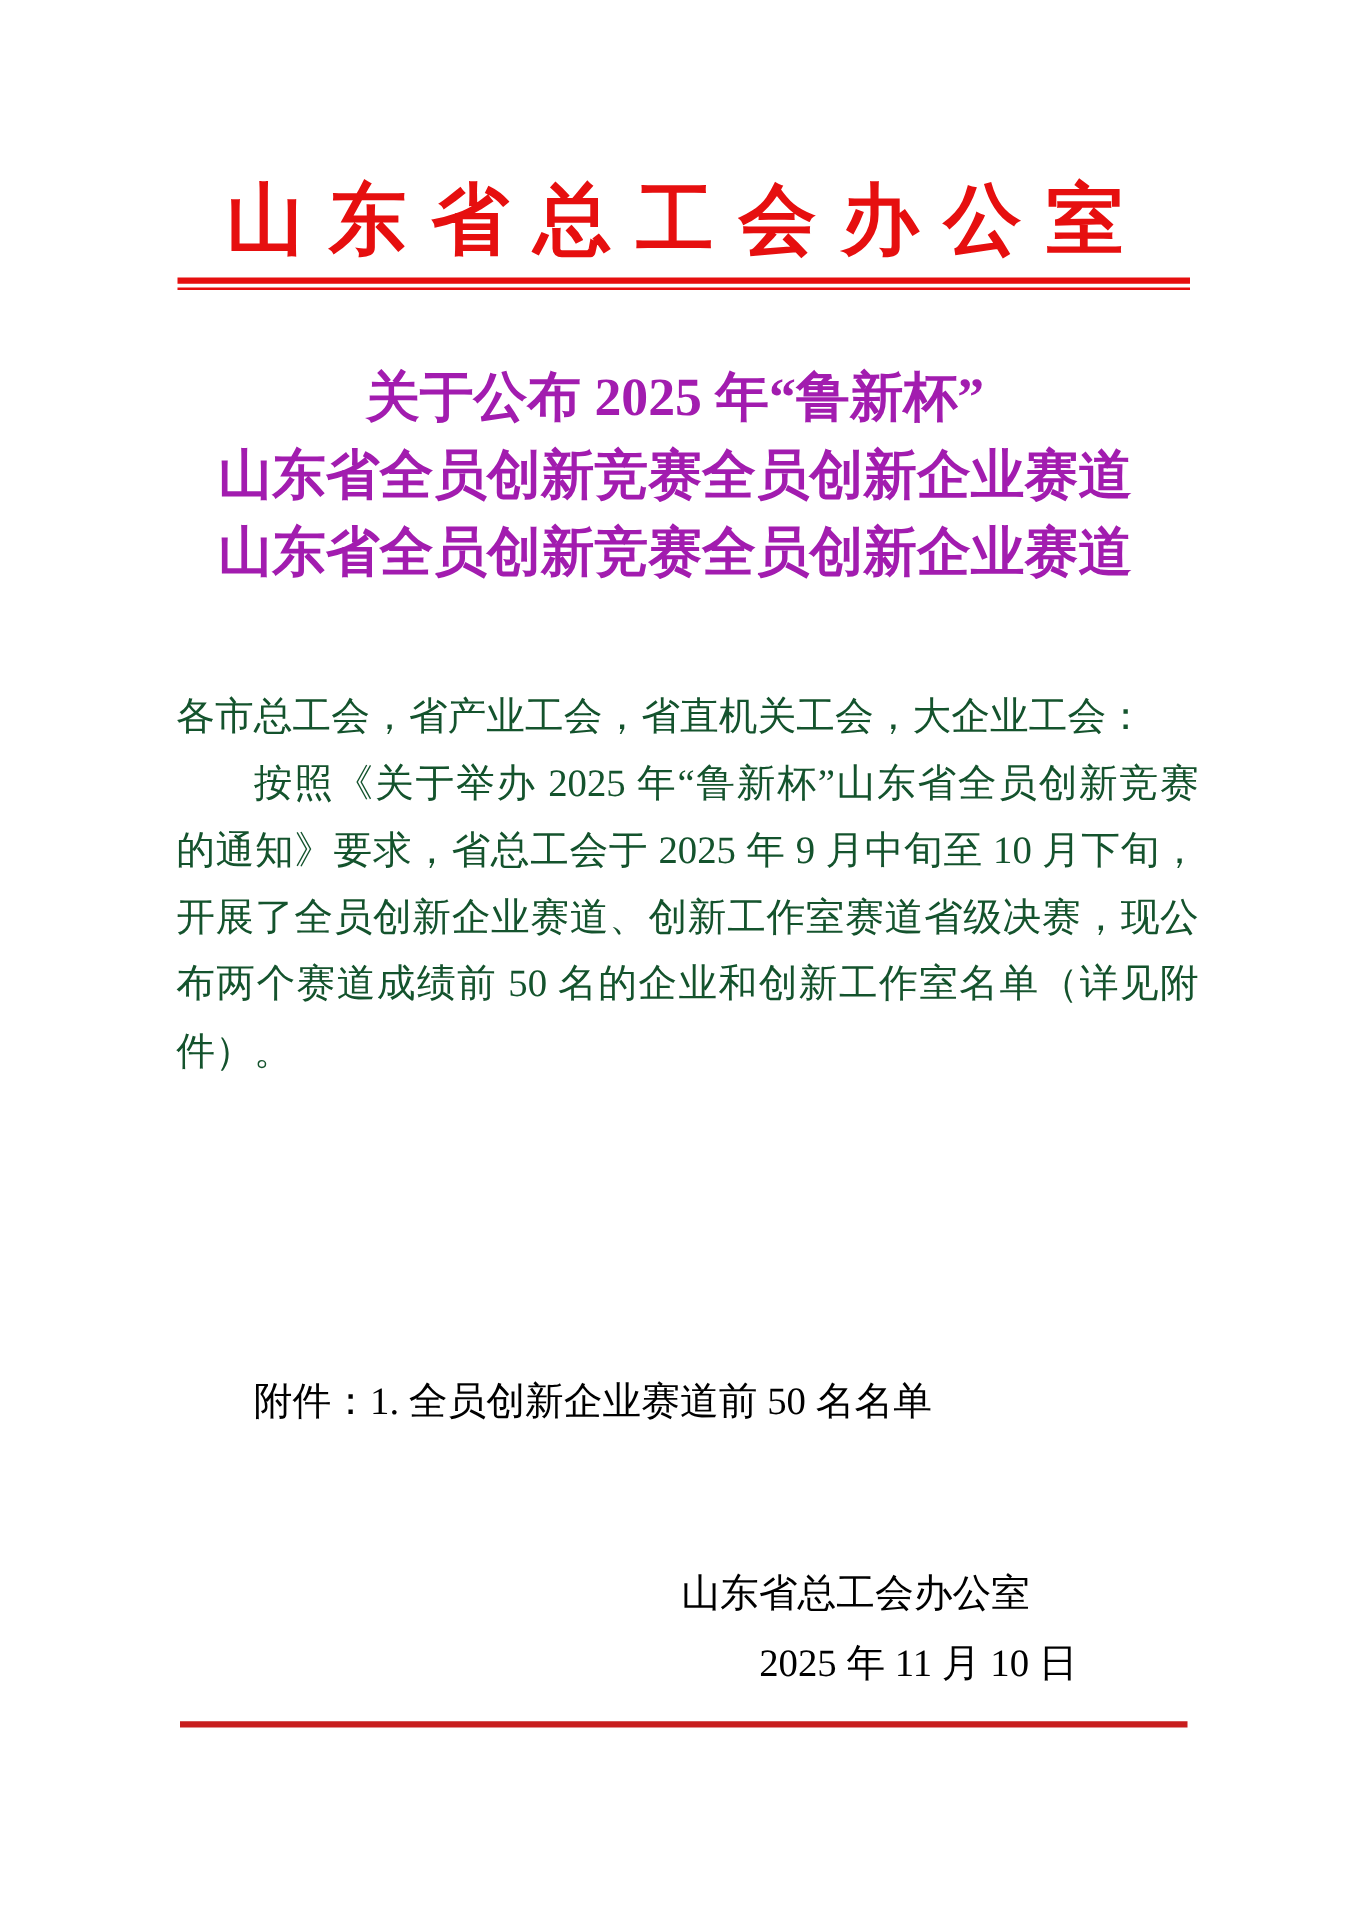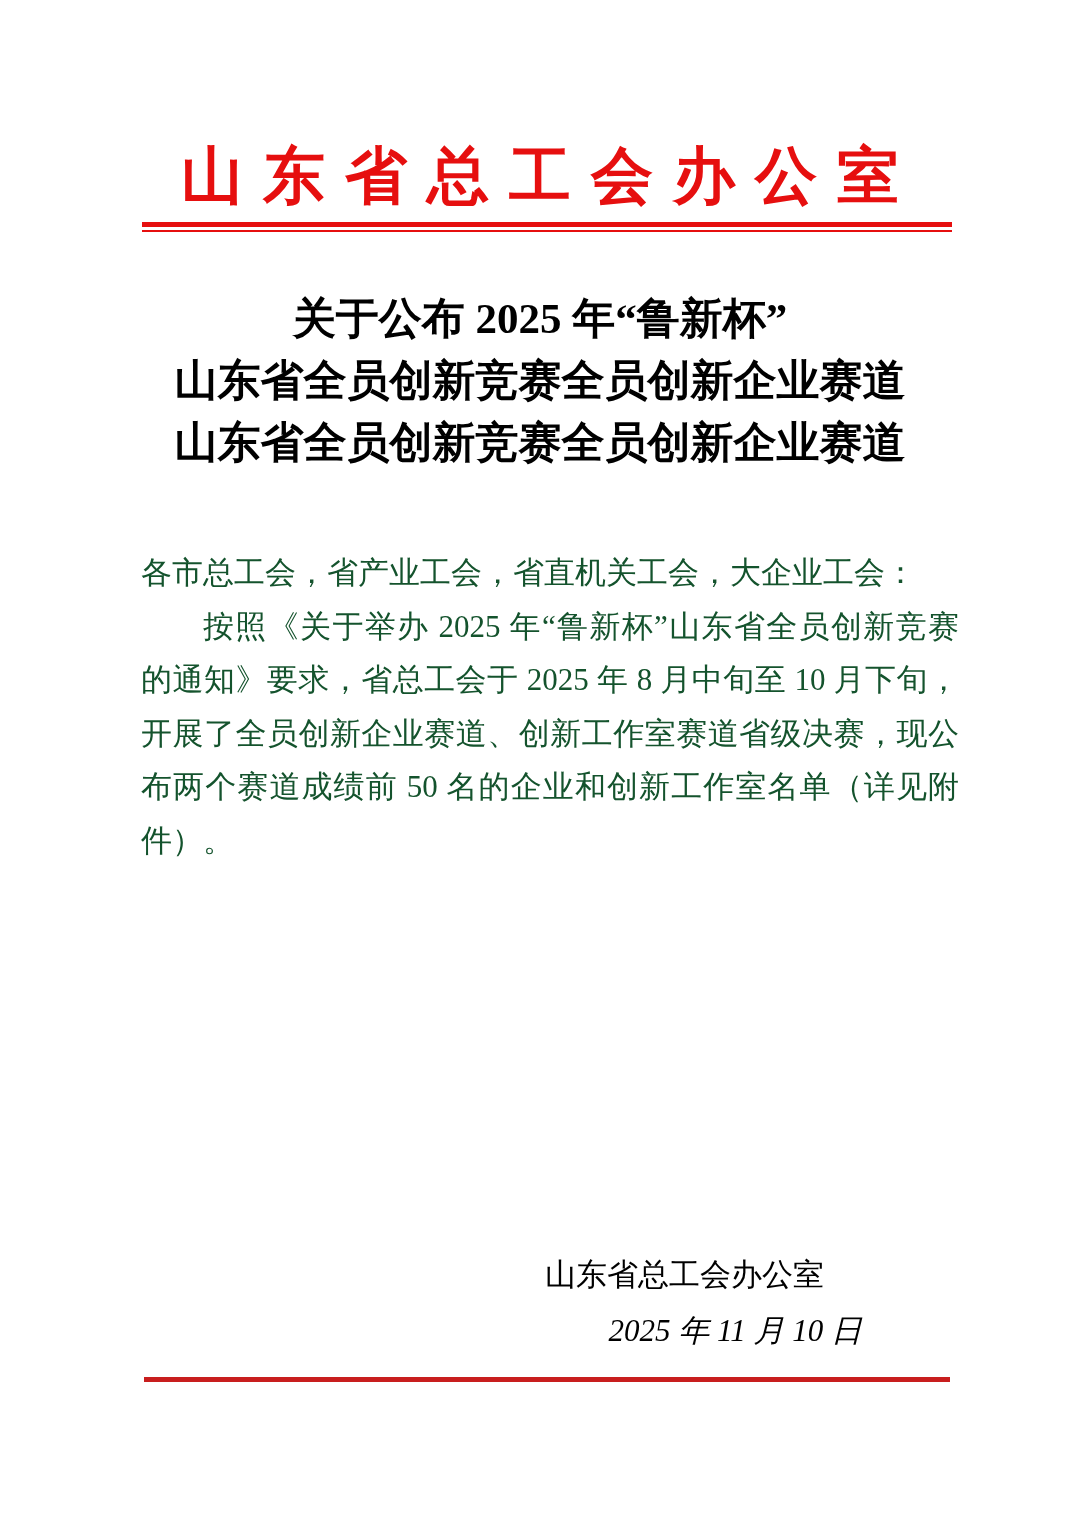--- a/index.html
+++ b/index.html
@@ -37,21 +37,21 @@
 
   .doc-title {
     position: absolute;
     top: 288px;
     left: 0;
     width: 1080px;
     text-align: center;
     font-size: 43px;
     line-height: 62px;
     font-weight: bold;
-    color: #000000;
+    color: #a21caf;
   }
 
   .body-text {
     position: absolute;
     top: 546px;
     left: 141px;
     width: 818px;
     font-size: 31px;
     line-height: 53.5px;
     text-align: justify;
@@ -75,21 +75,21 @@
   .signature {
     position: absolute;
     top: 1248px;
     left: 0;
     width: 1080px;
     font-size: 31px;
     line-height: 54px;
     color: #000;
   }
   .signature .agency { text-align: right; padding-right: 256px; }
-  .signature .date   { text-align: right; padding-right: 218px; margin-top: 2px; font-style: italic; }
+  .signature .date   { text-align: right; padding-right: 218px; margin-top: 2px; }
 
   .footer-rule {
     position: absolute;
     top: 1377px;
     left: 144px;
     width: 806px;
     height: 5px;
     background: var(--footer-red, #c81e1e);
   }
 </style>
@@ -106,24 +106,27 @@
   </div>
 
   <div class="doc-title">
     <div>关于公布 2025 年“鲁新杯”</div>
     <div>山东省全员创新竞赛全员创新企业赛道</div>
     <div>山东省全员创新竞赛全员创新企业赛道</div>
   </div>
 
   <div class="body-text">
     <p class="salutation">各市总工会，省产业工会，省直机关工会，大企业工会：</p>
-    <p class="indent">按照《关于举办 2025 年“鲁新杯”山东省全员创新竞赛的通知》要求，省总工会于 2025 年 8 月中旬至 10 月下旬，开展了全员创新企业赛道、创新工作室赛道省级决赛，现公布两个赛道成绩前 50 名的企业和创新工作室名单（详见附件）。</p>
+    <p class="indent">按照《关于举办 2025 年“鲁新杯”山东省全员创新竞赛的通知》要求，省总工会于 2025 年 9 月中旬至 10 月下旬，开展了全员创新企业赛道、创新工作室赛道省级决赛，现公布两个赛道成绩前 50 名的企业和创新工作室名单（详见附件）。</p>
   </div>
 
   <div class="attachments">
+    <div class="att-line-1">
+      <span>附件：</span><span>1. 全员创新企业赛道前 50 名名单</span>
+    </div>
   </div>
 
   <div class="signature">
     <div class="agency">山东省总工会办公室</div>
     <div class="date">2025 年 11 月 10 日</div>
   </div>
 
   <div class="footer-rule"></div>
 
 </div>

